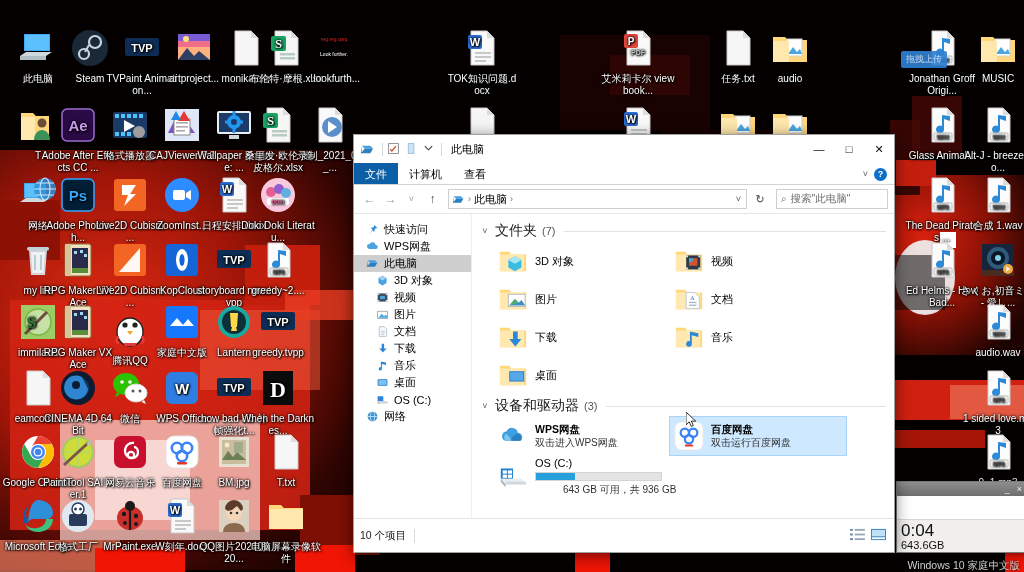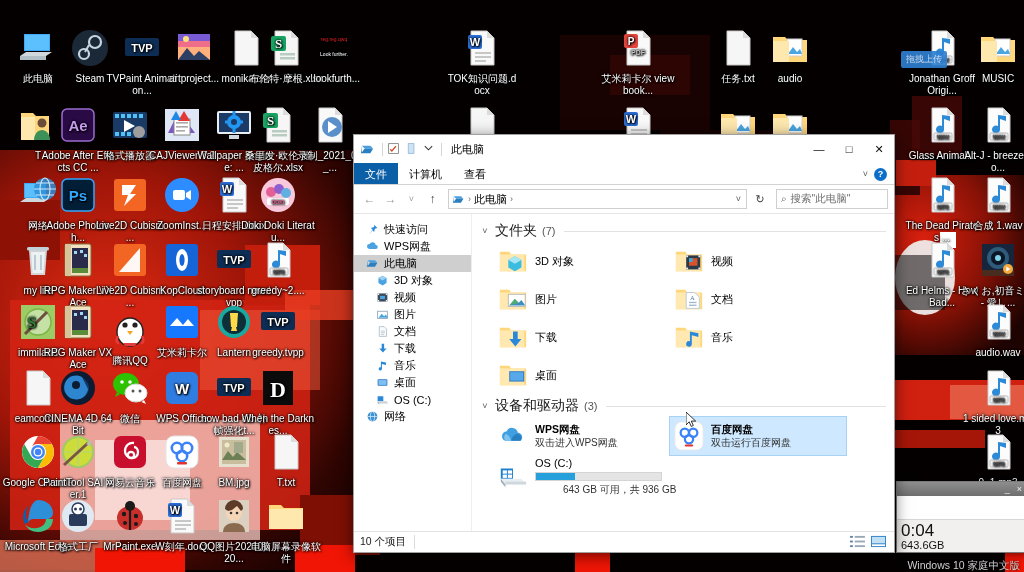--- a/index.html
+++ b/index.html
@@ -109,21 +109,21 @@
   .tile-txt{ font-size:11px; line-height:13px; }
   .tile-sub{ font-size:10px; color:#333; }
   .tile-name-b{ font-weight:bold; font-size:10.5px; }
 
   .drive-tile{ width:200px; height:42px; }
   .bar{ width:127px; height:9px; background:#e4e4e4; border:1px solid #d4d4d4; margin:2px 0 2px 0; }
   .bar i{ display:block; height:100%; background:#26a0da; }
   .cap{ font-size:10px; color:#333;margin-left:28px; }
 
   #statusbar{
-    height:21px; border-top:1px solid #e3e3e3; background:#fff;
+    height:34px; border-top:1px solid #e3e3e3; background:#fff;
     display:flex; align-items:center; padding:0 6px; font-size:10.5px; color:#222;
   }
   .st-sep{ width:1px; height:14px; background:#dcdcdc; margin-left:8px; }
   .viewbtns{ margin-left:auto; display:flex; gap:4px; }
   .vb{ width:17px; height:15px; position:relative; }
 
   
   #backwin{
     position:absolute; left:896px; top:481px; width:132px; height:72px;
     background:#f2f0ee; border:1px solid #7a7a7a;
@@ -650,21 +650,21 @@
           <path d="M8 26c-2 4-2 7 1 7M32 26c2 4 2 7-1 7" stroke="#e43c3c" stroke-width="2.5" fill="none"></path>
           <path d="M13 33h14l-2 3H15z" fill="#e43c3c"></path>
         </svg></div>
       <span class="icon-label">腾讯QQ</span>
     </div>
     <div class="icon-cell" style="left: 144px; top: 302px;">
       <div class="icon-art"><svg width="40" height="40" viewBox="0 0 40 40">
           <rect x="4" y="4" width="32" height="32" rx="3" fill="#1677ff"></rect>
           <path d="M8 24l7-8 6 7 5-6 6 7z" fill="#fff"></path>
         </svg></div>
-      <span class="icon-label">艾米莉卡尔</span>
+      <span class="icon-label">家庭中文版</span>
     </div>
     <div class="icon-cell" style="left: 196px; top: 302px;">
       <div class="icon-art"><svg width="40" height="40" viewBox="0 0 40 40">
           <circle cx="20" cy="20" r="16" fill="#1aa9a0"></circle>
           <circle cx="20" cy="20" r="12" fill="#0f2f38"></circle>
           <path d="M16 11h8l-1 14h-6z" fill="#ffd94a"></path>
           <path d="M18 25h4l1 4h-6z" fill="#ffd94a"></path>
         </svg></div>
       <span class="icon-label">Lantern</span>
     </div>

